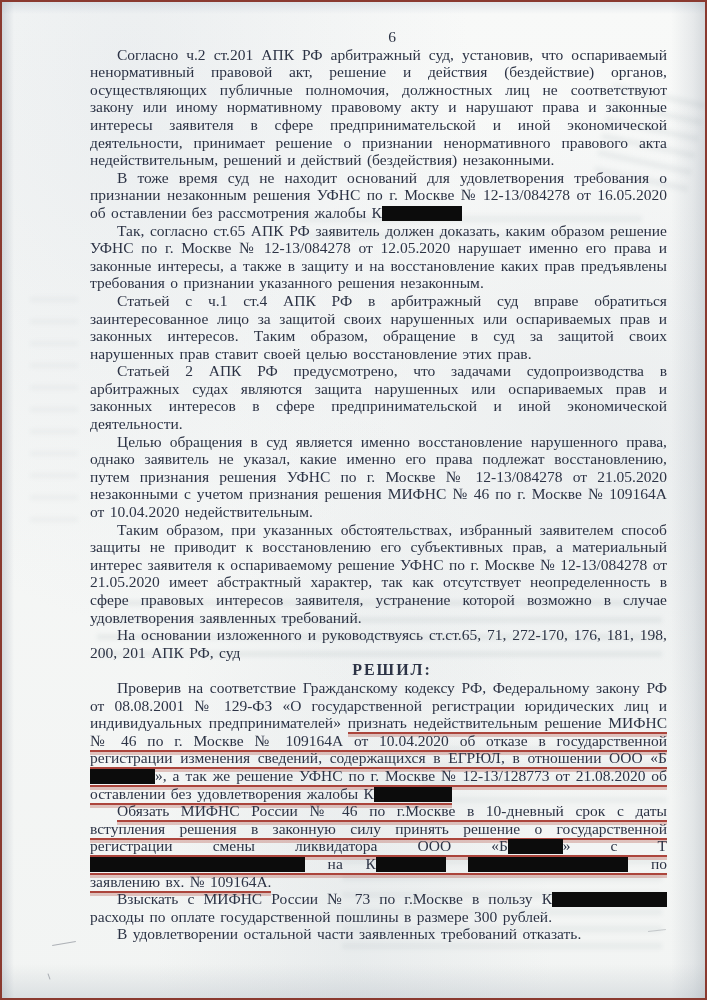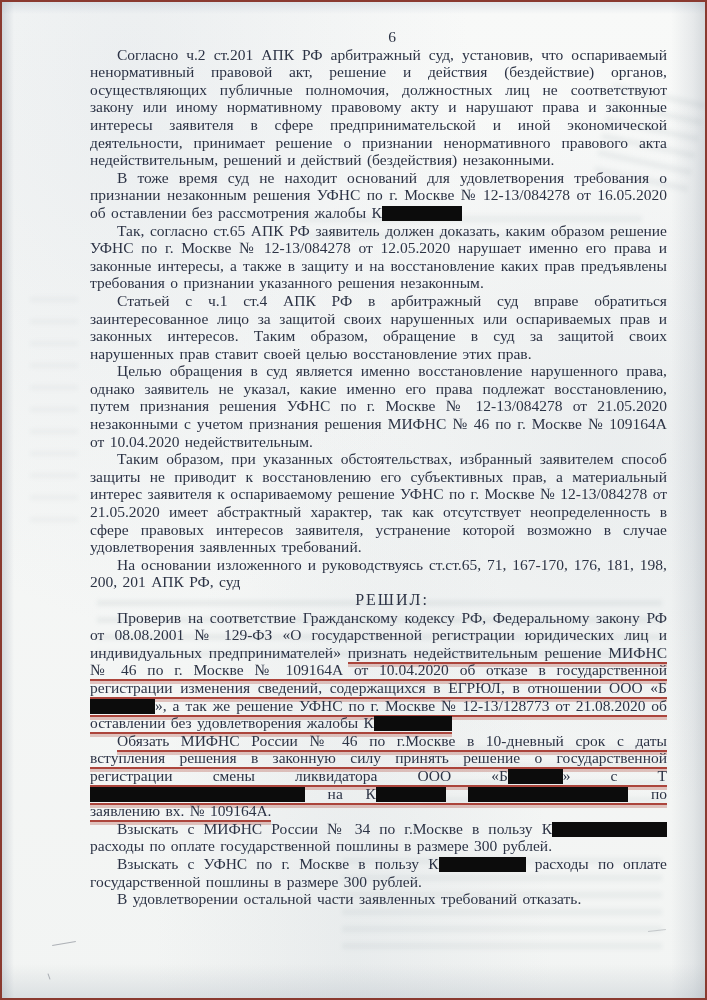--- a/index.html
+++ b/index.html
@@ -39,21 +39,21 @@
   .pencil-c{left:646px;top:928px;width:18px;transform:rotate(-6deg);opacity:.6;}
 
   .content{
     position:absolute;left:88px;top:26px;width:577px;
     color:#2c3345;font-size:15.5px;line-height:17.6px;
     text-align:justify;word-spacing:1.5px;
   }
   .pageno{text-align:center;margin:0 0 10px 0;text-indent:0;}
   .content p{margin:0;text-indent:27px;}
   .heading{
-    text-align:center;text-indent:0;font-weight:normal;
+    text-align:center;text-indent:0;font-weight:bold;
     letter-spacing:2px;margin:11px 0 12px 0;font-size:16px;
   }
   .rl{
     border-bottom:2px solid rgba(162,44,34,0.88);
     box-shadow:0 3px 0 rgba(172,60,48,0.28);
     padding-bottom:1px;
     -webkit-box-decoration-break:clone;box-decoration-break:clone;
   }
   .bar{display:inline-block;height:15px;background:#0c0c0c;vertical-align:-3px;}
   .w55{width:55px}.w65{width:65px}.w70{width:70px}.w78{width:78px}
@@ -74,33 +74,33 @@
   <div class="content">
 
     <p class="pageno">6</p>
 
     <p>Согласно ч.2 ст.201 АПК РФ арбитражный суд, установив, что оспариваемый ненормативный правовой акт, решение и действия (бездействие) органов, осуществляющих публичные полномочия, должностных лиц не соответствуют закону или иному нормативному правовому акту и нарушают права и законные интересы заявителя в сфере предпринимательской и иной экономической деятельности, принимает решение о признании ненормативного правового акта недействительным, решений и действий (бездействия) незаконными.</p>
 
     <p><span>В тоже время суд не находит оснований для удовлетворения требования о признании незаконным решения УФНС по г. Москве № 12-13/084278 от 16.05.2020 об оставлении без рассмотрения жалобы К</span><span class="bar w80"></span></p>
 
     <p>Так, согласно ст.65 АПК РФ заявитель должен доказать, каким образом решение УФНС по г. Москве № 12-13/084278 от 12.05.2020 нарушает именно его права и законные интересы, а также в защиту и на восстановление каких прав предъявлены требования о признании указанного решения незаконным.</p>
     <p>Статьей с ч.1 ст.4 АПК РФ в арбитражный суд вправе обратиться заинтересованное лицо за защитой своих нарушенных или оспариваемых прав и законных интересов. Таким образом, обращение в суд за защитой своих нарушенных прав ставит своей целью восстановление этих прав.</p>
+    <p>Статьей 2 АПК РФ предусмотрено, что задачами судопроизводства в арбитражных судах являются защита нарушенных или оспариваемых прав и законных интересов в сфере предпринимательской и иной экономической деятельности.</p>
     <p>Целью обращения в суд является именно восстановление нарушенного права, однако заявитель не указал, какие именно его права подлежат восстановлению, путем признания решения УФНС по г. Москве № 12-13/084278 от 21.05.2020 незаконными с учетом признания решения МИФНС № 46 по г. Москве № 109164А от 10.04.2020 недействительным.</p>
     <p>Таким образом, при указанных обстоятельствах, избранный заявителем способ защиты не приводит к восстановлению его субъективных прав, а материальный интерес заявителя к оспариваемому решение УФНС по г. Москве № 12-13/084278 от 21.05.2020 имеет абстрактный характер, так как отсутствует неопределенность в сфере правовых интересов заявителя, устранение которой возможно в случае удовлетворения заявленных требований.</p>
-    <p>На основании изложенного и руководствуясь ст.ст.65, 71, 167-170, 176, 181, 198, 200, 201 АПК РФ, суд</p>
+    <p>На основании изложенного и руководствуясь ст.ст.65, 71, 272-170, 176, 181, 198, 200, 201 АПК РФ, суд</p>
 
     <p class="heading">РЕШИЛ:</p>
 
     <p><span>Проверив на соответствие Гражданскому кодексу РФ, Федеральному закону РФ от 08.08.2001 № 129-ФЗ «О государственной регистрации юридических лиц и индивидуальных предпринимателей» </span><span class="rl"><span>признать недействительным решение МИФНС № 46 по г. Москве № 109164А от 10.04.2020 об отказе в государственной регистрации изменения сведений, содержащихся в ЕГРЮЛ, в отношении ООО «Б</span><span class="bar w65"></span><span>», а так же решение УФНС по г. Москве № 12-13/128773 от 21.08.2020 об оставлении без удовлетворения жалобы К</span><span class="bar w78"></span></span></p>
 
     <p><span class="rl"><span>Обязать МИФНС России № 46 по г.Москве в 10-дневный срок с даты вступления решения в законную силу принять решение о государственной регистрации смены ликвидатора ООО «Б</span><span class="bar w55"></span><span>» с Т</span><span class="bar w215"></span><span> на К</span><span class="bar w70"></span> <span class="bar w160"></span><span> по заявлению вх. № 109164А.</span></span></p>
 
-    <p><span>Взыскать с МИФНС России № 34 по г.Москве в пользу К</span><span class="bar w115"></span><span> расходы по оплате государственной пошлины в размере 300 рублей.</span></p>
+    <p><span>Взыскать с МИФНС России № 73 по г.Москве в пользу К</span><span class="bar w115"></span><span> расходы по оплате государственной пошлины в размере 300 рублей.</span></p>
 
-    <p><span>Взыскать с УФНС по г. Москве в пользу К</span><span class="bar w87"></span><span> расходы по оплате государственной пошлины в размере 300 рублей.</span></p>
 
     <p>В удовлетворении остальной части заявленных требований отказать.</p>
 
   </div>
 
   <div class="edge edge-right"></div>
   <div class="edge edge-left"></div>
   <div class="edge edge-top"></div>
   <div class="edge edge-bottom"></div>
   <div class="pencil pencil-a"></div>

